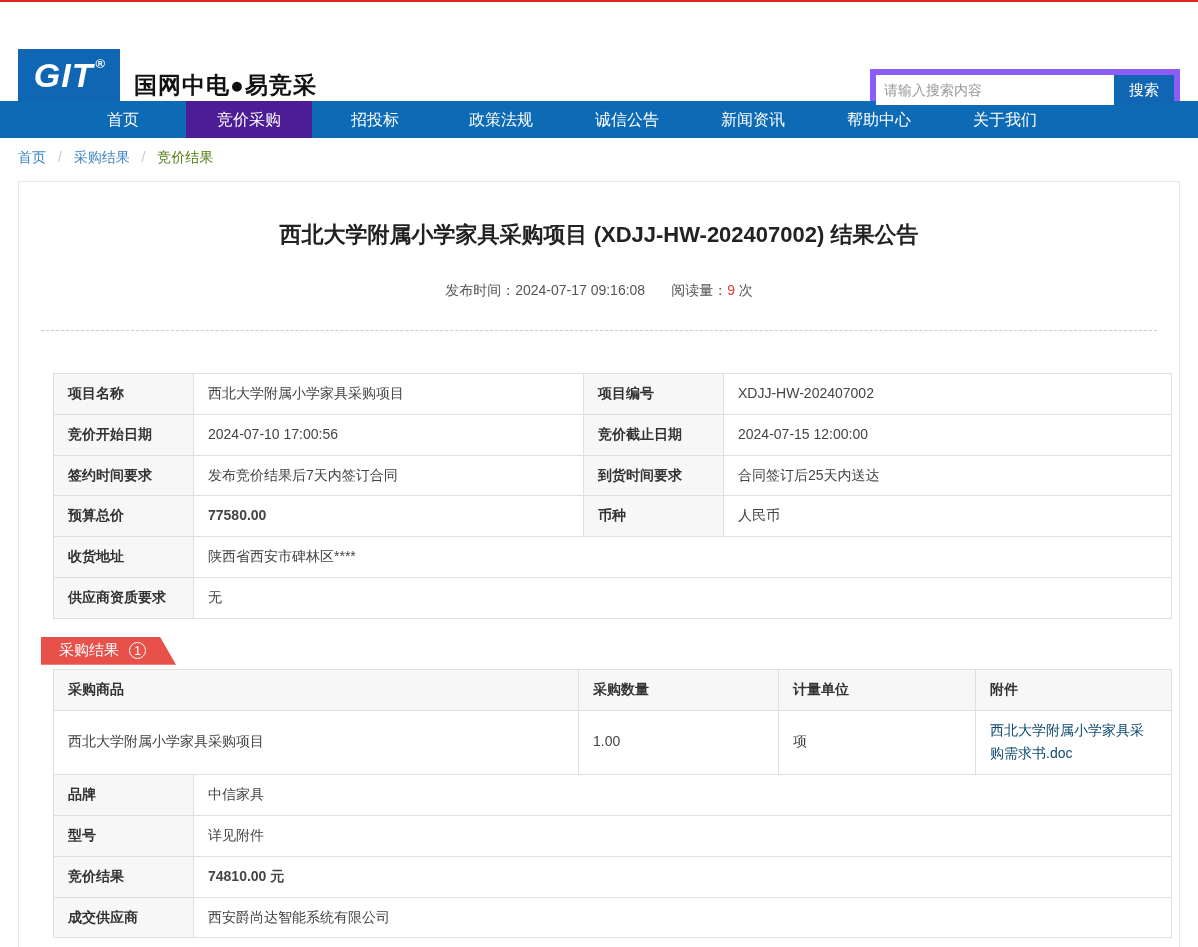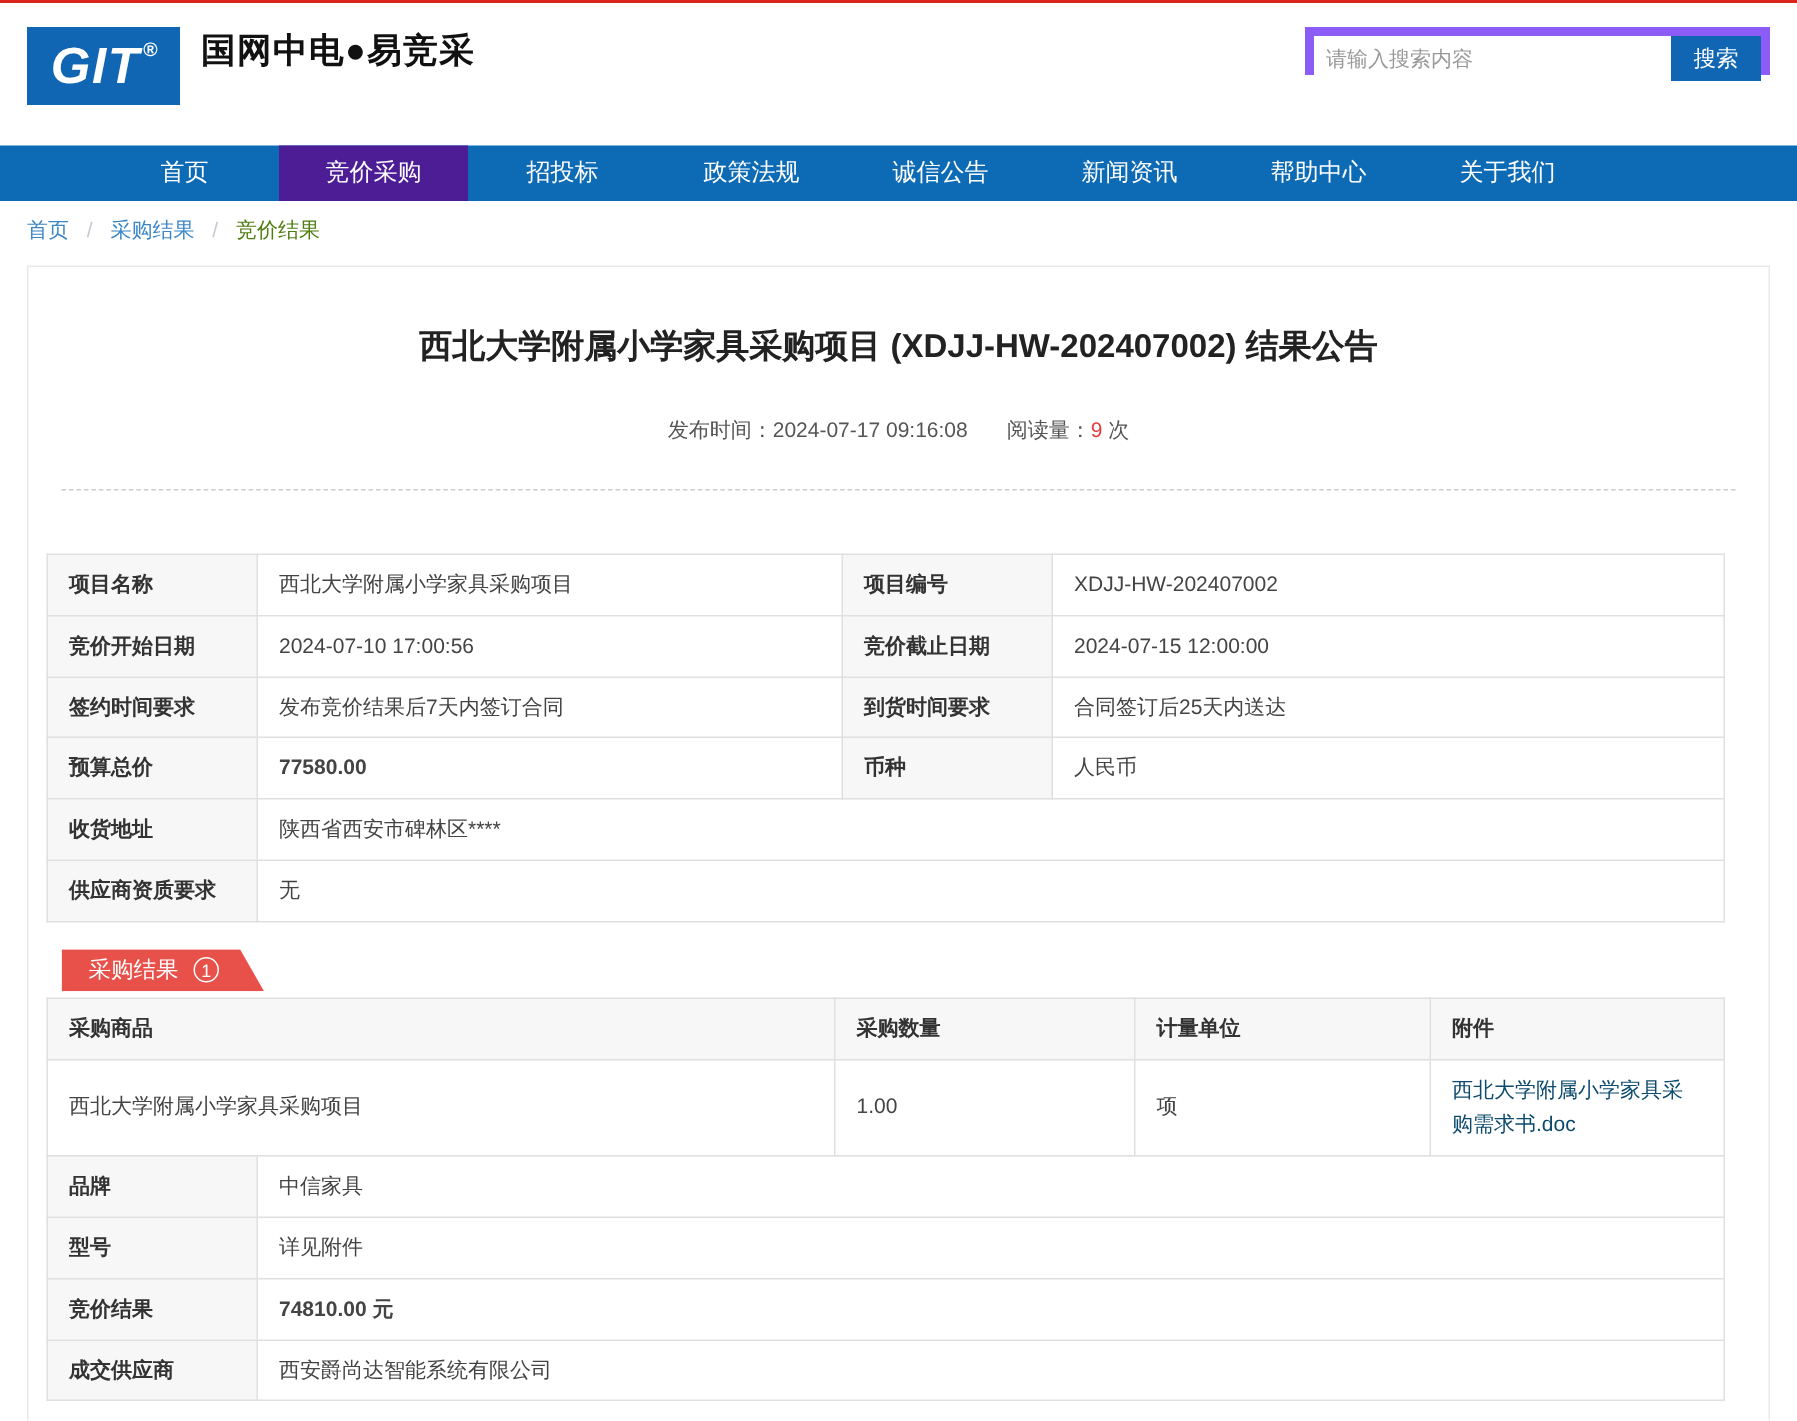--- a/index.html
+++ b/index.html
@@ -2,21 +2,21 @@
 <html><head>
 <meta charset="utf-8">
 <style>
   * { margin:0; padding:0; box-sizing:border-box; }
   html,body { width:1198px; height:947px; overflow:hidden; background:#fff;
     font-family:"Liberation Sans","DejaVu Sans",sans-serif; color:#333; }
 
   .top-accent { height:2px; background:#d9261c; width:100%; }
 
   
-  .header { width:1162px; margin:16px auto; height:63px; display:flex; align-items:flex-start; }
+  .header { width:1162px; margin:0 auto; height:99px; display:flex; align-items:flex-end; }
   .logo-box { width:102px; height:52px; background:#1166b3; color:#fff; display:flex;
     align-items:center; justify-content:center; font-style:italic; font-weight:bold;
     font-size:34px; letter-spacing:1px; position:relative; cursor:pointer; }
   .logo-box sup { font-size:13px; font-style:normal; position:relative; top:-12px; left:2px; }
   .site-title { font-size:23px; font-weight:bold; color:#111; margin-left:14px; letter-spacing:1px; }
   .search-wrap { margin-left:auto; display:flex; border:6px solid #8b5cf6; height:32px; }
   .search-input { width:238px; height:30px; border:none; outline:none; padding:0 8px;
     font-size:14px; color:#333; font-family:inherit; }
   .search-input::placeholder { color:#999; }
   .search-btn { width:60px; height:30px; background:#1166b3; color:#fff; border:none;
@@ -39,21 +39,21 @@
   .card { width:1162px; margin:14px auto 0; background:#fff; border:1px solid #e9e9e9;
     padding-bottom:40px; }
   .article-title { text-align:center; font-size:22px; font-weight:bold; color:#222;
     padding:38px 30px 0; }
   .article-meta { text-align:center; font-size:14px; color:#555; margin-top:32px; }
   .article-meta .views-num { color:#e23d3d; }
   .meta-gap { display:inline-block; width:26px; }
   .dashed-sep { border:none; border-top:1px dashed #ccc; margin:30px 22px 0; }
 
   
-  table { border-collapse:collapse; width:1118px; margin:0 12px; table-layout:fixed; }
+  table { border-collapse:collapse; width:1118px; margin:0 34px; table-layout:fixed; }
   td, th { border:1px solid #e0e0e0; font-size:14px; padding:8px 14px; text-align:left;
     vertical-align:middle; line-height:1.7; word-break:break-all; }
   td.lbl, th { background:#f7f7f7; font-weight:bold; color:#333; }
   td.val { color:#444; background:#fff; }
   .price { color:#e23d3d; font-weight:bold; }
   .info-table { margin-top:42px; }
   .info-table td { height:36px; }
   .info-table tr.tall td { height:62px; }
 
   

